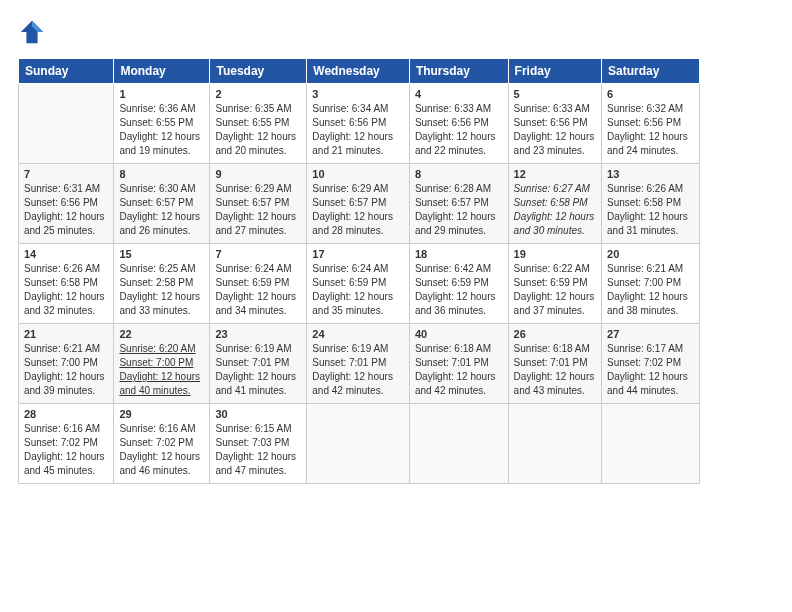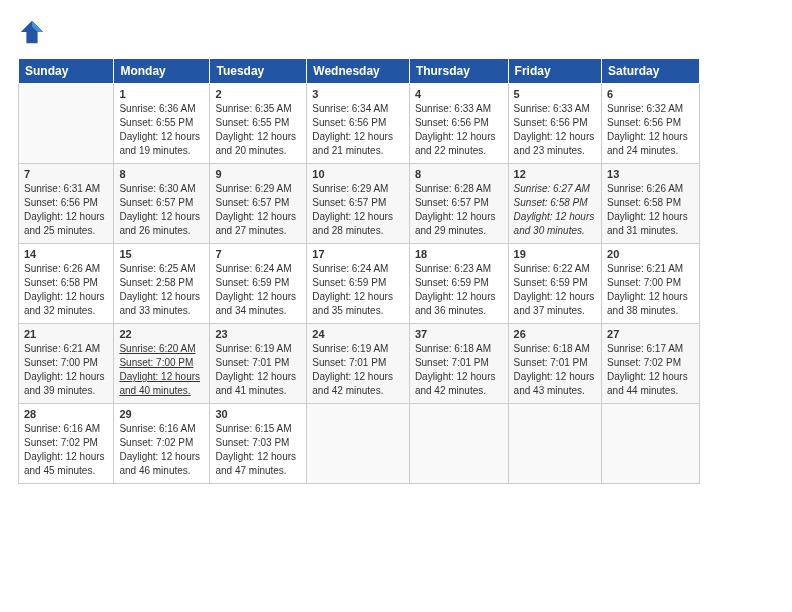--- a/index.html
+++ b/index.html
@@ -250,21 +250,21 @@
           </td>
           <td>
             <div class="cell-date">17</div>
             <div class="cell-info" style="white-space: pre-line;">Sunrise: 6:24 AM
 Sunset: 6:59 PM
 Daylight: 12 hours
 and 35 minutes.</div>
           </td>
           <td>
             <div class="cell-date">18</div>
-            <div class="cell-info" style="white-space: pre-line;">Sunrise: 6:23 AM
+            <div class="cell-info" style="white-space: pre-line;">Sunrise: 6:42 AM
 Sunset: 6:59 PM
 Daylight: 12 hours
 and 36 minutes.</div>
           </td>
           <td>
             <div class="cell-date">19</div>
             <div class="cell-info" style="white-space: pre-line;">Sunrise: 6:22 AM
 Sunset: 6:59 PM
 Daylight: 12 hours
 and 37 minutes.</div>
@@ -300,21 +300,21 @@
 and 41 minutes.</div>
           </td>
           <td>
             <div class="cell-date">24</div>
             <div class="cell-info" style="white-space: pre-line;">Sunrise: 6:19 AM
 Sunset: 7:01 PM
 Daylight: 12 hours
 and 42 minutes.</div>
           </td>
           <td>
-            <div class="cell-date">37</div>
+            <div class="cell-date">40</div>
             <div class="cell-info" style="white-space: pre-line;">Sunrise: 6:18 AM
 Sunset: 7:01 PM
 Daylight: 12 hours
 and 42 minutes.</div>
           </td>
           <td>
             <div class="cell-date">26</div>
             <div class="cell-info" style="white-space: pre-line;">Sunrise: 6:18 AM
 Sunset: 7:01 PM
 Daylight: 12 hours

